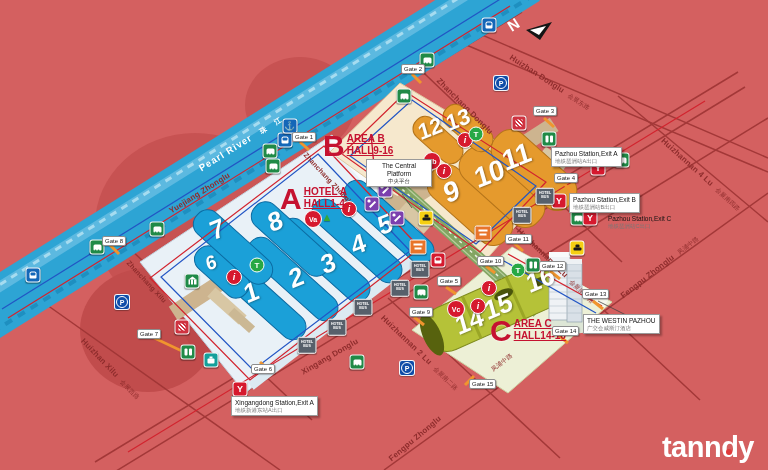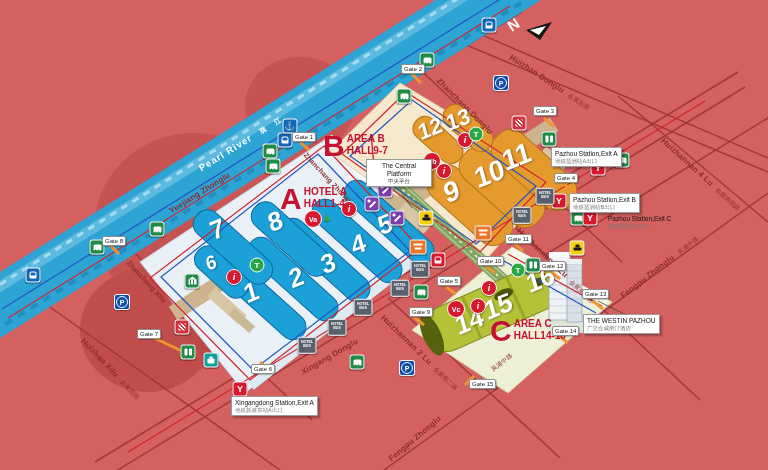--- a/index.html
+++ b/index.html
@@ -10,21 +10,21 @@
           white-space:nowrap;transform-origin:left center;letter-spacing:.2px;}
   .street .zh{font-size:6px;margin-left:6px;font-weight:normal;color:#8e2c2c;}
   .riverlbl{position:absolute;z-index:2;color:#fff;font-weight:bold;font-size:9.5px;
             white-space:nowrap;transform-origin:left center;letter-spacing:1px;}
   .riverlbl .zh{font-size:7px;margin-left:10px;letter-spacing:4px;}
   .hall{position:absolute;z-index:2;color:#fff;font-weight:bold;
         transform:rotate(-22deg) skewX(-6deg);text-shadow:1px 1px 2px rgba(0,0,0,.35);}
   .n28{font-size:28px}.n26{font-size:26px}.n22{font-size:22px}.n19{font-size:19px}
   .arealabel{position:absolute;z-index:4;color:#c51230;display:flex;align-items:flex-start;}
   .arealabel .big{font-size:30px;font-weight:bold;line-height:.85;text-shadow:0 1px 1px rgba(255,255,255,.4);}
-  .arealabel .col{margin-left:2px;}
+  .arealabel .col{margin-left:2px;text-decoration:underline;}
   .arealabel .small{font-size:10px;font-weight:bold;line-height:1.15;display:block;white-space:nowrap;}
   .gate{position:absolute;z-index:4;background:#fff;border:1px solid #8d8d8d;border-radius:2px;
         color:#222;font-size:6px;line-height:8px;padding:0 2px;white-space:nowrap;
         box-shadow:1px 1px 1px rgba(0,0,0,.25);}
   .callout{position:absolute;z-index:5;background:#fff;border:1px solid #9a9a9a;padding:1.5px 3px;
            line-height:1.25;box-shadow:1.5px 1.5px 2px rgba(0,0,0,.3);}
   .callout .l1{font-size:6.5px;color:#111;display:block;white-space:nowrap;}
   .callout .l2{font-size:5.5px;color:#777;display:block;white-space:nowrap;}
   .co-c{text-align:center;}
   .ic{position:absolute;z-index:3;width:13px;height:13px;border-radius:3px;
@@ -260,21 +260,21 @@
   <span class="big">A</span>
   <span class="col">
         <span class="small">HOTEL A</span>
         <span class="small">HALL1-4</span>
       </span>
 </div>
 <div class="arealabel" style="left:323px;top:133px;">
   <span class="big">B</span>
   <span class="col">
         <span class="small">AREA B</span>
-        <span class="small">HALL9-7</span>
+        <span class="small">HALL9-16</span>
       </span>
 </div>
 <div class="arealabel" style="left:490px;top:318px;">
   <span class="big">C</span>
   <span class="col">
         <span class="small">AREA C</span>
         <span class="small">HALL14-16</span>
       </span>
 </div>
 
@@ -414,14 +414,15 @@
 <div class="badge-hotel" style="left:307px;top:345px;">HOTEL BUS</div>
 <div class="badge-hotel" style="left:337px;top:327px;">HOTEL BUS</div>
 <div class="badge-hotel" style="left:363px;top:307px;">HOTEL BUS</div>
 <div class="badge-hotel" style="left:400px;top:288px;">HOTEL BUS</div>
 <div class="badge-hotel" style="left:420px;top:269px;">HOTEL BUS</div>
 <div class="badge-hotel" style="left:522px;top:215px;">HOTEL BUS</div>
 <div class="badge-hotel" style="left:545px;top:196px;">HOTEL BUS</div>
 <div class="badge-shuttle" style="left:483px;top:233px;"></div>
 <div class="badge-shuttle" style="left:418px;top:247px;"></div>
 
+<div class="logo"><span>tanndy</span><span class="dot"></span></div>
 
 </div>
 
 </body></html>

